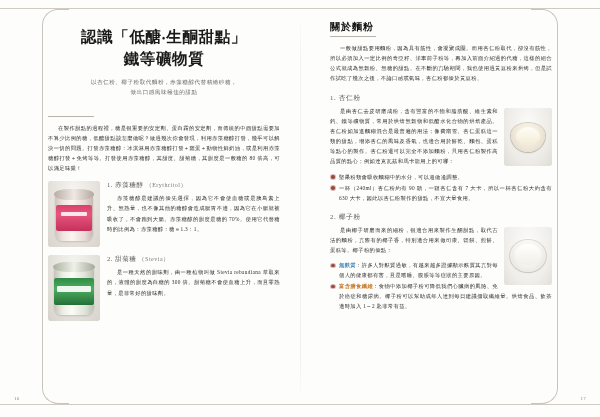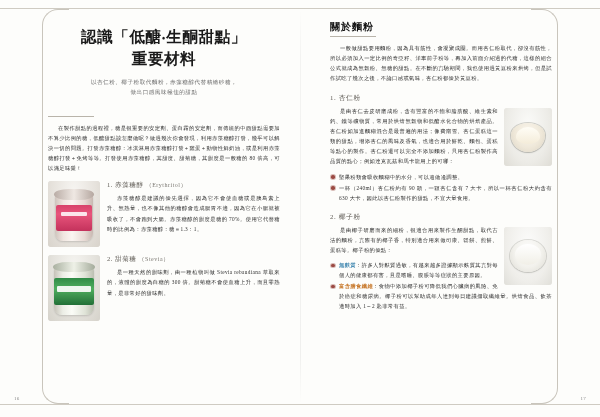--- a/index.html
+++ b/index.html
@@ -361,21 +361,21 @@
 
   <div class="gutter"></div>
 
   <div class="page-number left">16</div>
   <div class="page-number right">17</div>
 
   <div class="col left">
 
     <div class="doc-title">
       <div>認識「低醣‧生酮甜點」</div>
-      <div>重要材料</div>
+      <div>鐵等礦物質</div>
     </div>
 
     <div class="doc-subtitle">
       <div>以杏仁粉、椰子粉取代麵粉，赤藻糖醇代替精緻砂糖，</div>
       <div>做出口感風味極佳的甜點</div>
     </div>
 
     <div class="head-spacer-top">
       <div class="section-rule"></div>
       <p class="body">在製作甜點的過程裡，糖是很重要的安定劑、蛋白霜的安定劑，而傳統的中西甜點需要加不算少比例的糖，低醣甜點該怎麼做呢？做過幾次你會發現，利用赤藻糖醇打發，幾乎可以解決一切的問題。打發赤藻糖醇：冰淇淋用赤藻糖醇打發＋雞蛋＋動物性鮮奶油，或是利用赤藻糖醇打發＋免烤等等。打發使用赤藻糖醇，其甜度、甜菊糖，其甜度是一般糖的 80 倍高，可以滿足味覺！</p>

